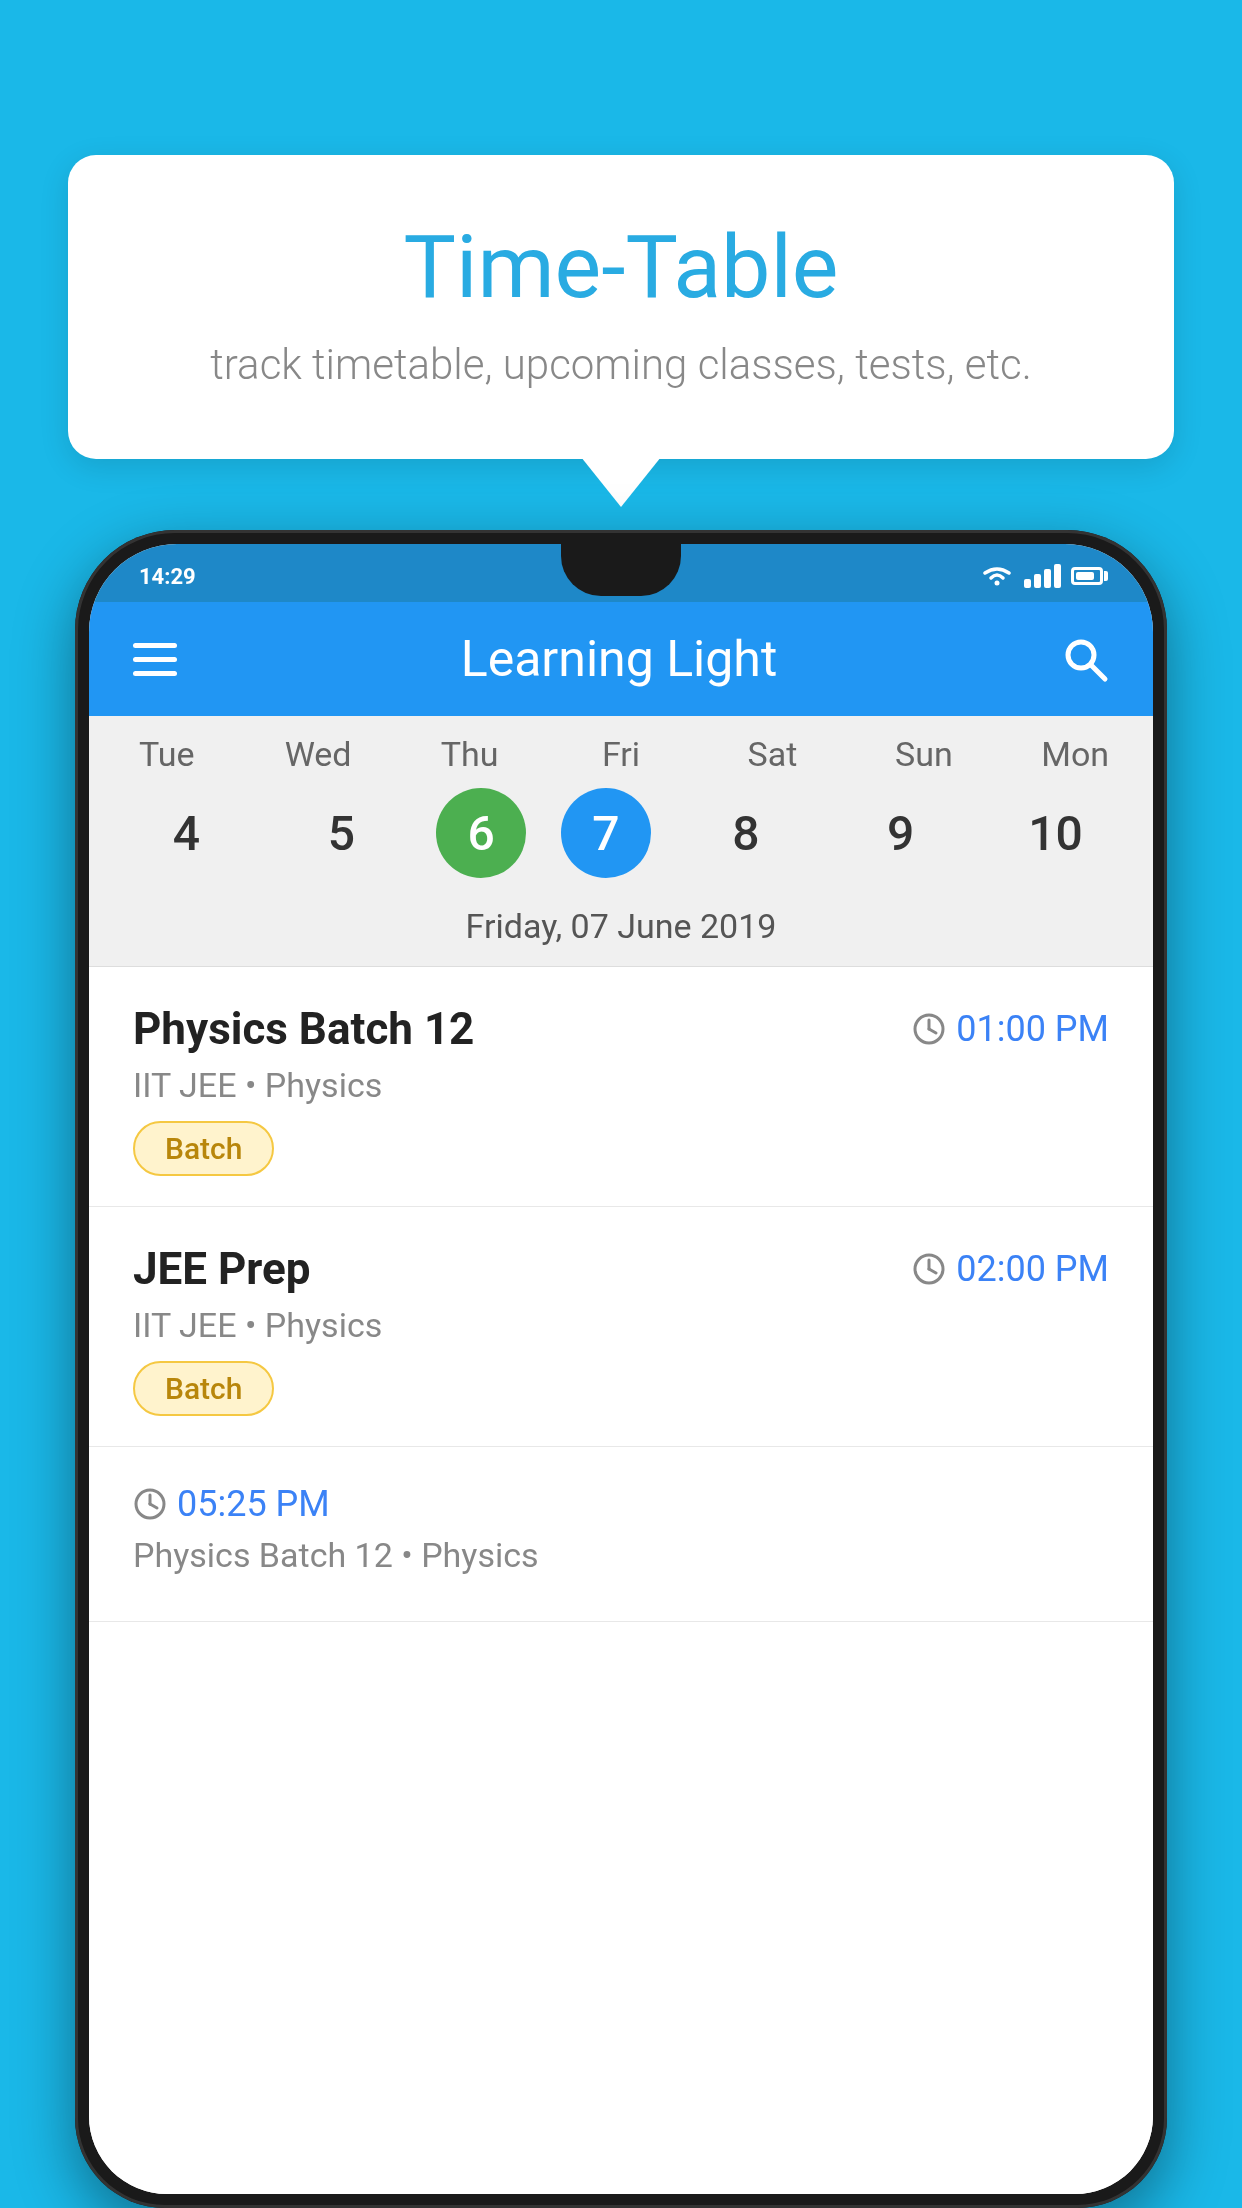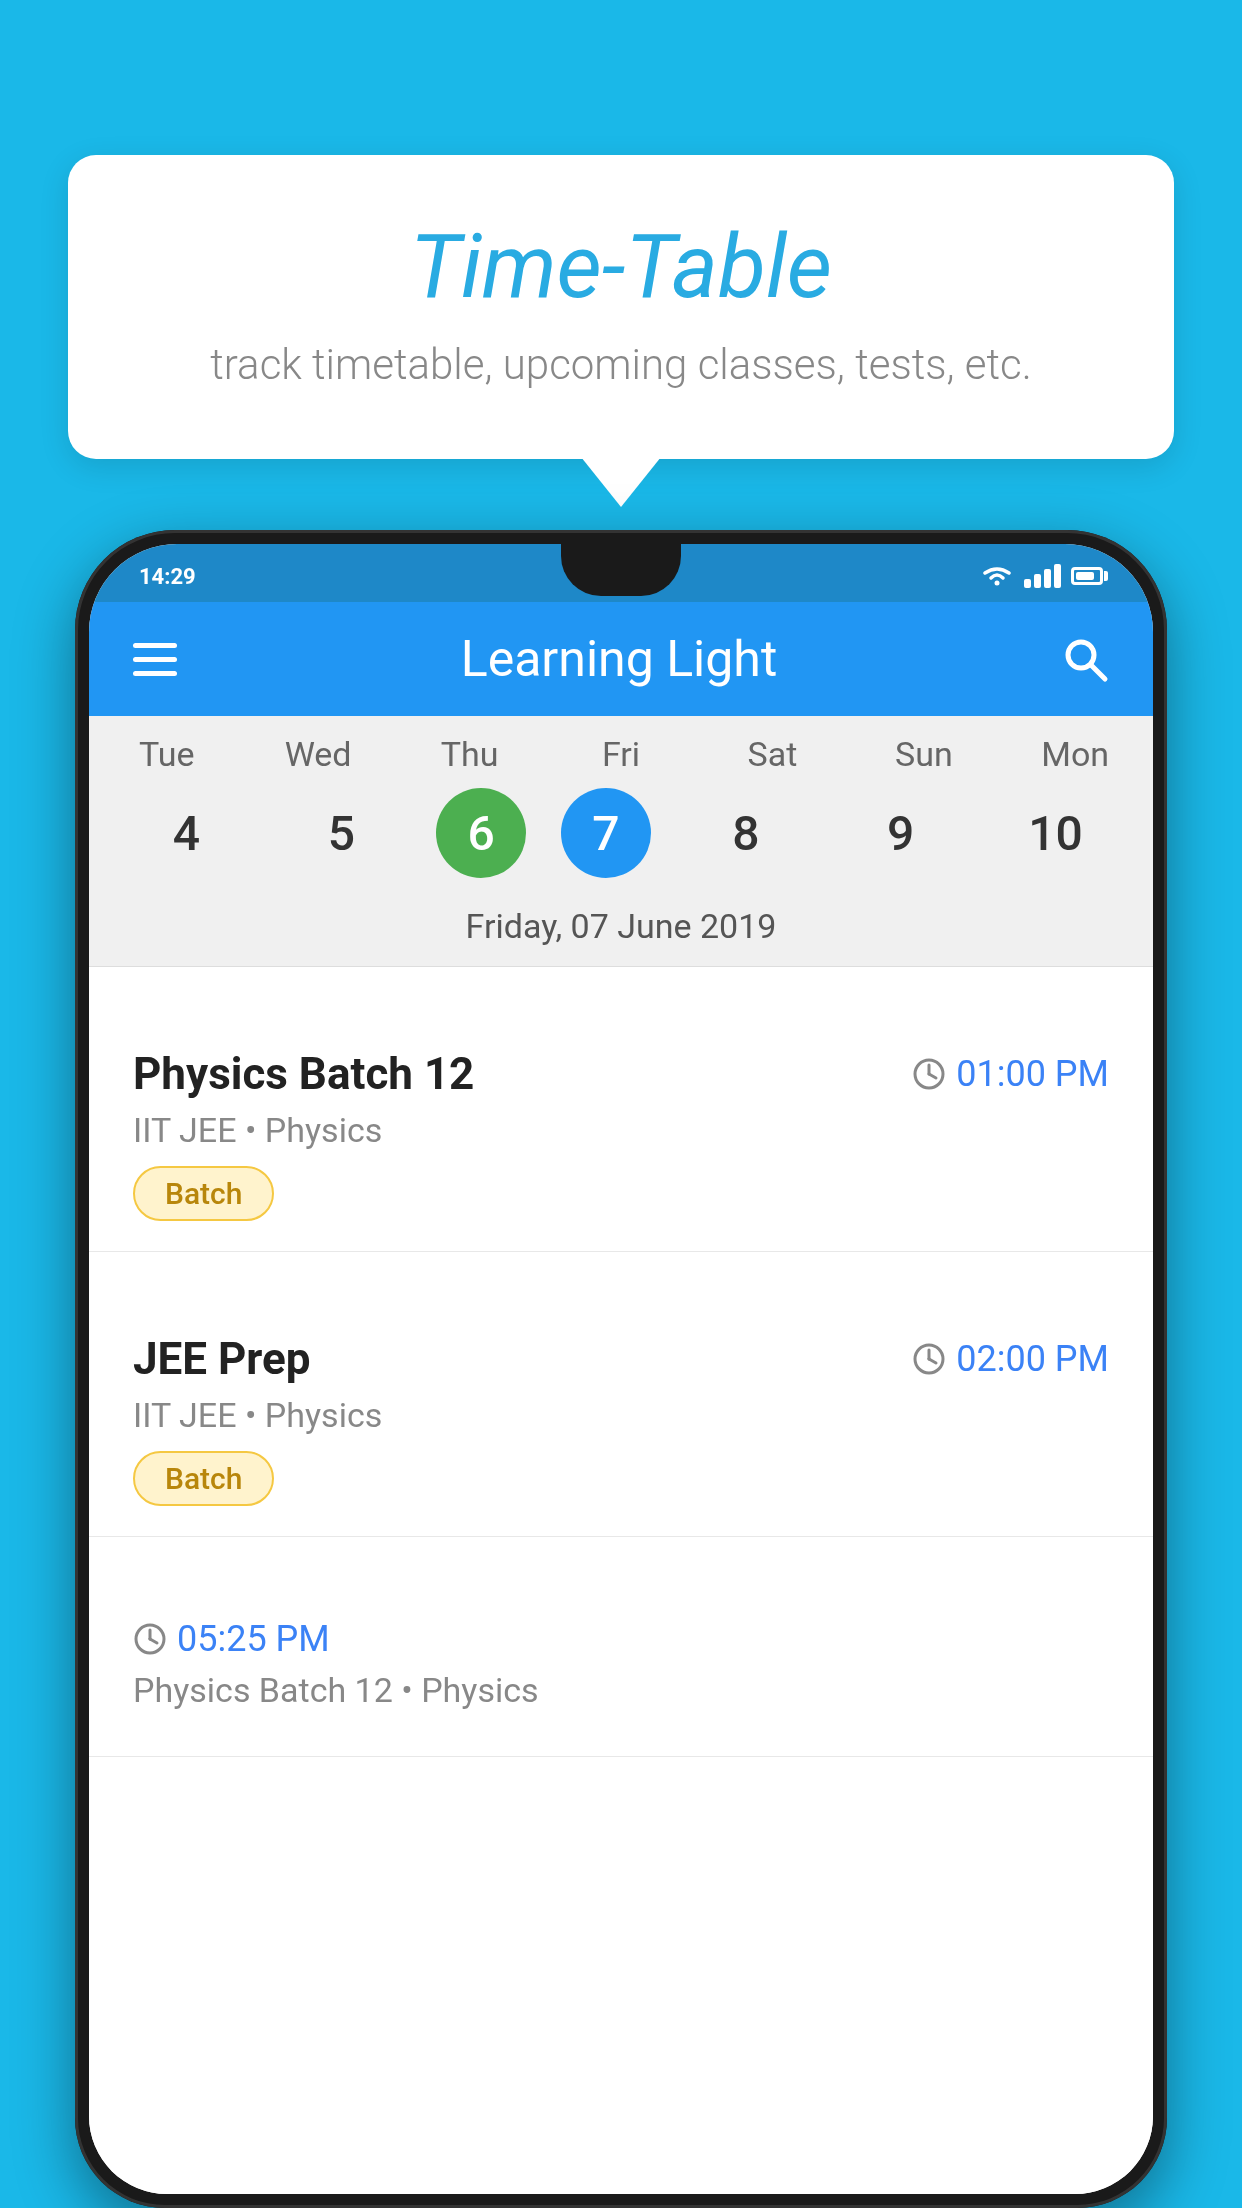--- a/index.html
+++ b/index.html
@@ -34,21 +34,20 @@
       transform: translateX(-50%);
       border-width: 50px 40px 0;
       border-style: solid;
       border-color: white transparent transparent;
     }
     .tooltip-title {
       font-size: 88px;
       font-weight: 400;
       color: #29abe2;
       margin-bottom: 22px;
-      font-style: italic;
     }
     .tooltip-subtitle {
       font-size: 42px;
       color: #888;
       font-weight: 300;
     }
 
     
     .phone-wrap {
       position: absolute;
@@ -206,21 +205,20 @@
     .schedule-item {
       padding: 36px 44px 30px;
       border-bottom: 1px solid #e8e8e8;
       background: white;
     }
     .schedule-item-header {
       display: flex;
       justify-content: space-between;
       align-items: center;
       margin-bottom: 10px;
-      margin-top: 45px;
     }
     .schedule-title {
       font-size: 44px;
       font-weight: 700;
       color: #222;
     }
     .schedule-time {
       display: flex;
       align-items: center;
       gap: 10px;

